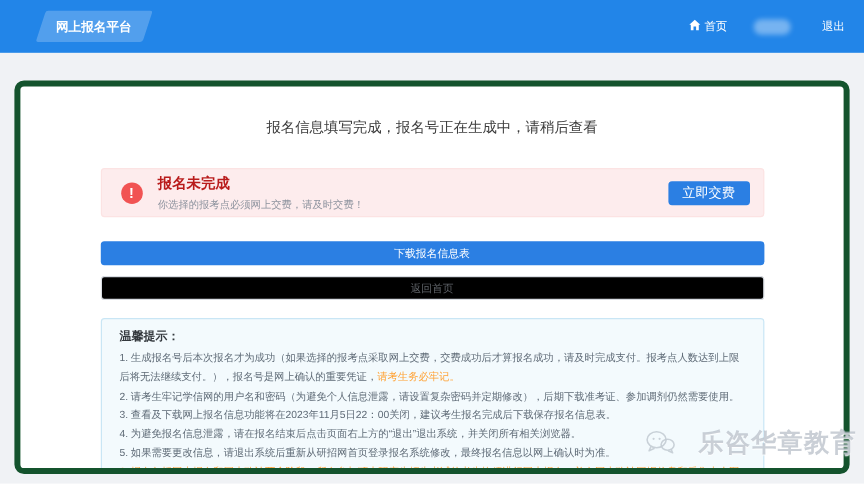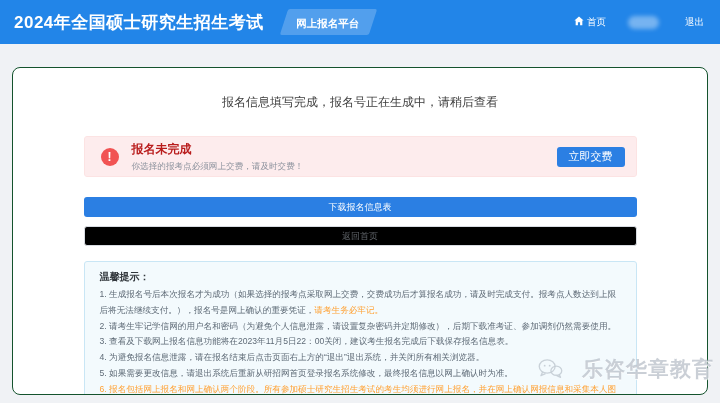--- a/index.html
+++ b/index.html
@@ -41,21 +41,21 @@
   .user-pill {
     width:31px; height:13px; border-radius:7px;
     background:rgba(255,255,255,.38);
     filter:blur(2px);
     margin:0 26px 0 22px;
   }
   
   .card {
     position:absolute; left:12px; right:12px; top:67px; height:328px;
     background:#fff;
-    border:1px solid #14532d;
+    border:5px solid #14532d;
     border-radius:8px;
     overflow:hidden;
   }
   .status-message {
     margin-top:26px;
     text-align:center;
     font-size:12px; color:#3d3d3d;
   }
   .content { width:553px; margin:0 auto; }
   
@@ -109,21 +109,20 @@
     font-size:21px; font-weight:bold; letter-spacing:1px;
     text-shadow:0 1px 1px rgba(255,255,255,.95);
     pointer-events:none;
   }
   .wechat-icon { width:25px; height:22px; opacity:.55; }
 </style>
 </head>
 <body>
 
 <div class="header">
-  <span class="app-title">2024年全国硕士研究生招生考试</span>
   <span class="badge"><span class="badge-inner">网上报名平台</span></span>
   <div class="header-nav">
     <span class="nav-link">
       <svg class="home-icon" viewBox="0 0 12 12">
           <path d="M6 0.5 L11.5 5.5 H10 V11 H7.3 V7.4 H4.7 V11 H2 V5.5 H0.5 Z" fill="#ffffff"></path>
         </svg>
       <span>首页</span>
     </span>
     <span class="user-pill"></span>
     <span class="nav-link">退出</span>

